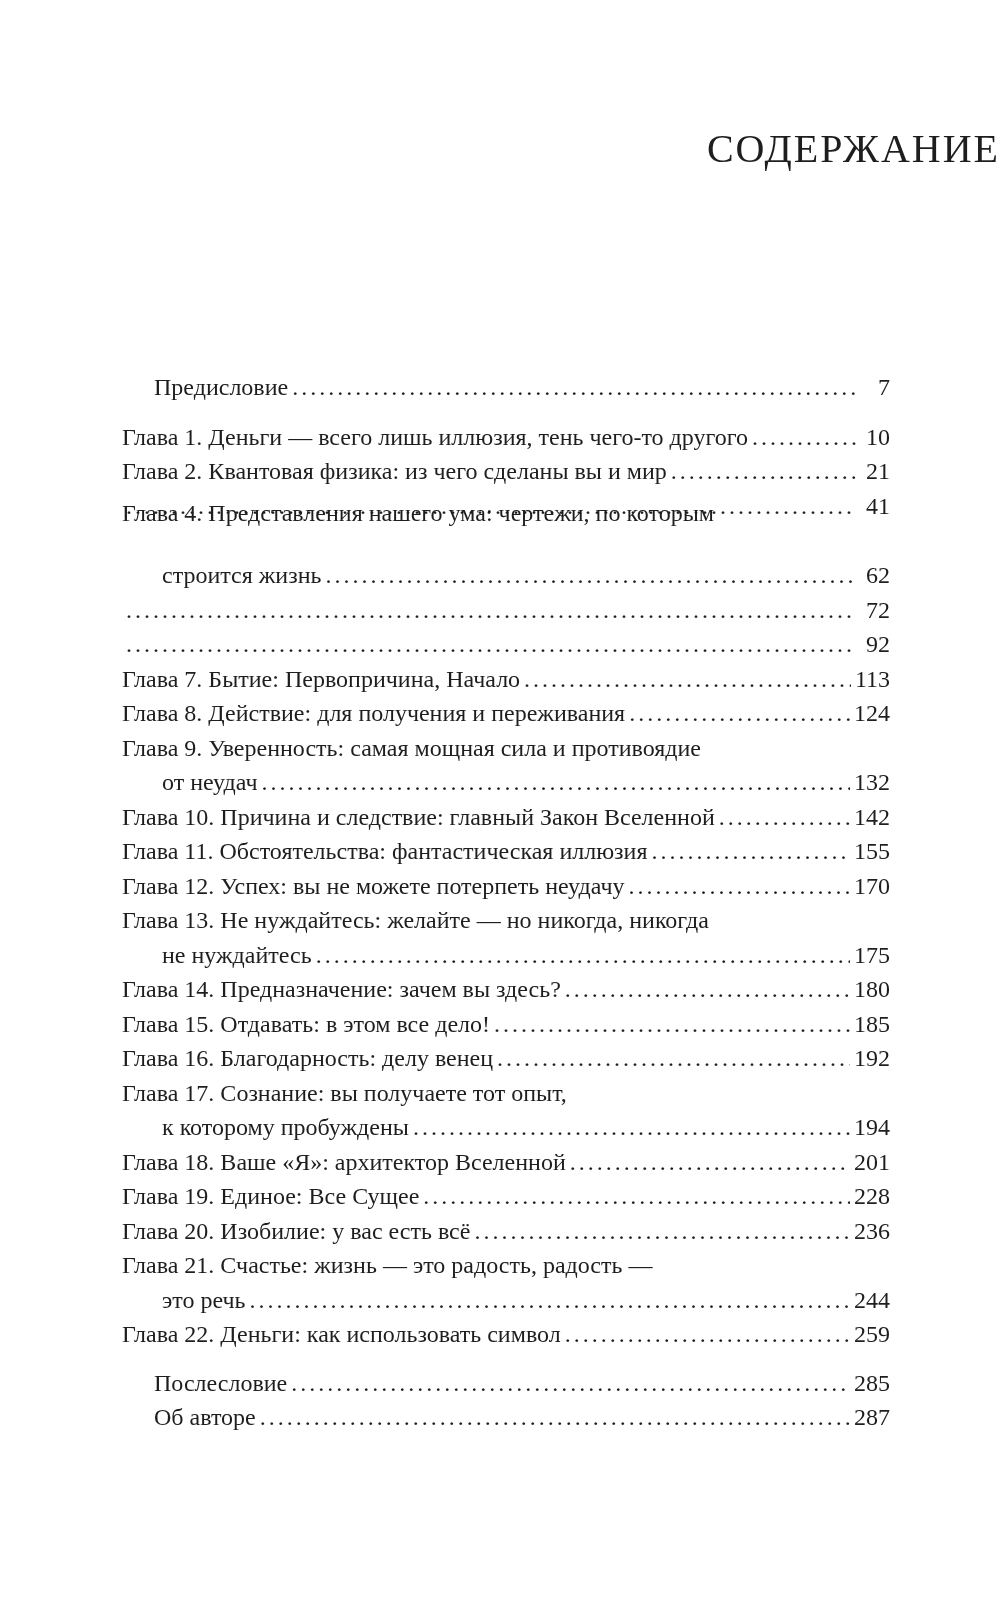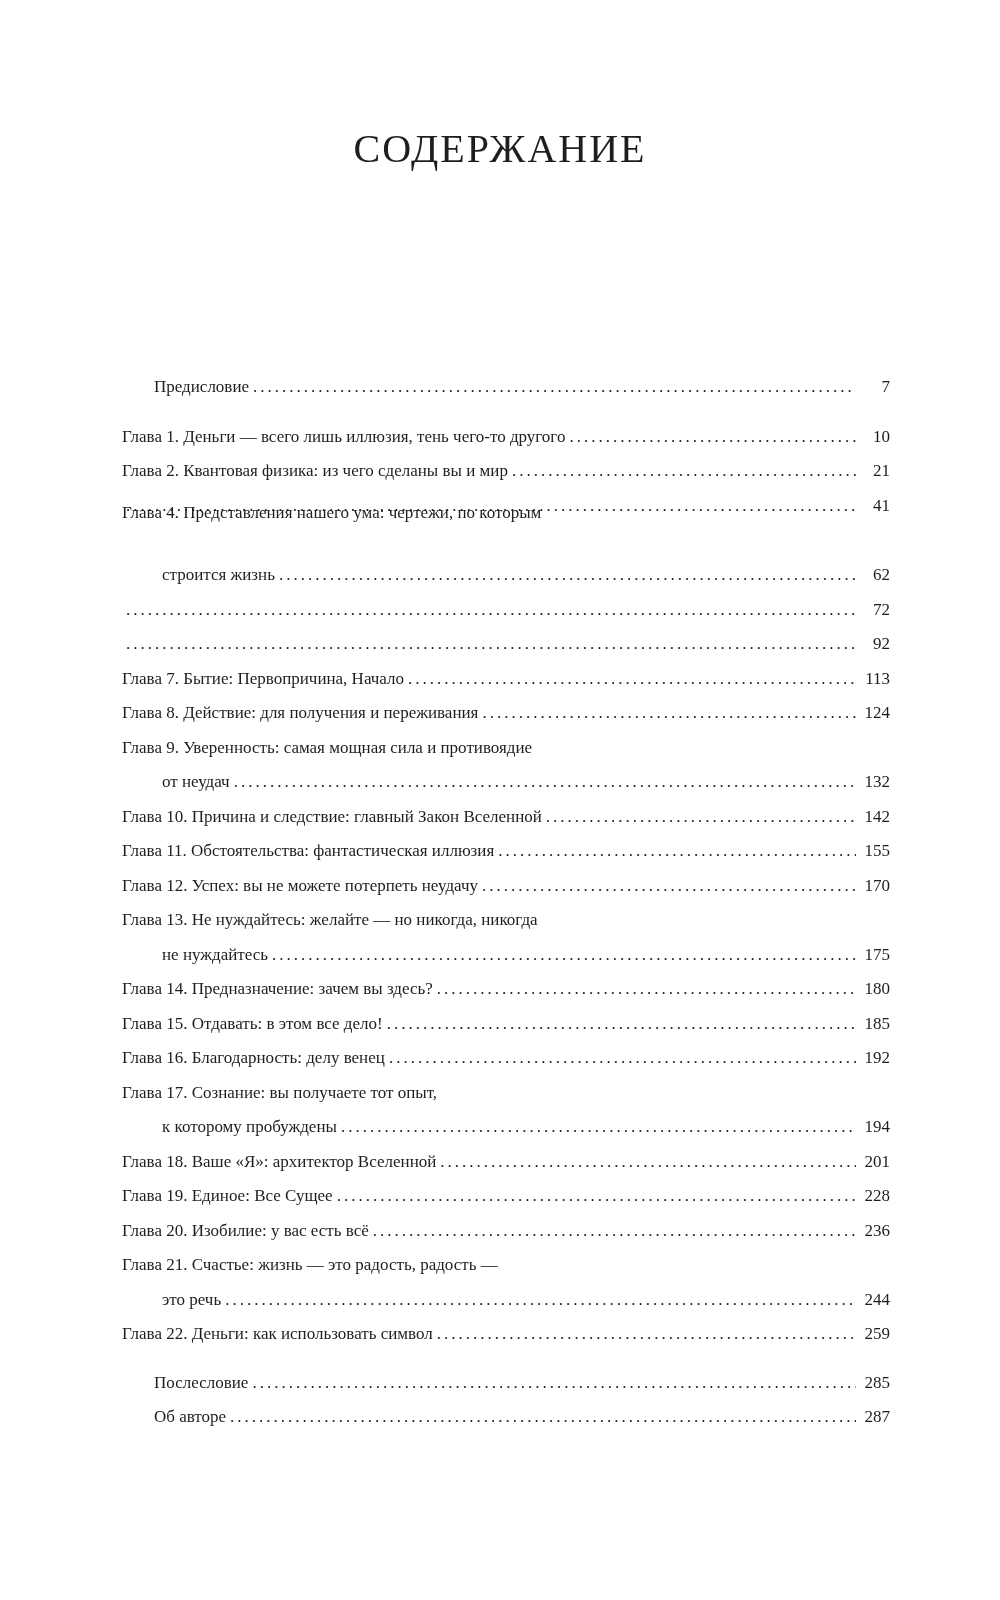--- a/index.html
+++ b/index.html
@@ -3,27 +3,27 @@
   <meta charset="utf-8">
   <style>
     html, body { margin: 0; padding: 0; background: #ffffff; }
     body {
       width: 1000px; height: 1600px; position: relative; overflow: hidden;
       font-family: "Liberation Serif", "DejaVu Serif", serif;
       color: #1e1e1e;
     }
     .title {
       position: absolute; top: 125px; left: 0; width: 1000px;
-      text-align: center; font-size: 40px; letter-spacing: 2px;
+      text-align: right; font-size: 40px; letter-spacing: 2px;
       font-weight: normal; margin: 0;
     }
     .toc { position: absolute; left: 122px; width: 768px; top: 0; }
     .row {
       position: absolute; left: 0; width: 768px; height: 34px;
-      display: flex; align-items: flex-start; font-size: 17px; line-height: 34px;
+      display: flex; align-items: flex-start; font-size: 24px; line-height: 34px;
       white-space: nowrap;
     }
     .row .txt { flex: 0 0 auto; }
     .row .dots {
       flex: 1 1 auto; overflow: hidden; margin: 0 4px; letter-spacing: 3px;
     }
     .row .dots::before {
       content: "........................................................................................................................................................";
     }
     .row .page { flex: 0 0 auto; min-width: 30px; text-align: right; }

